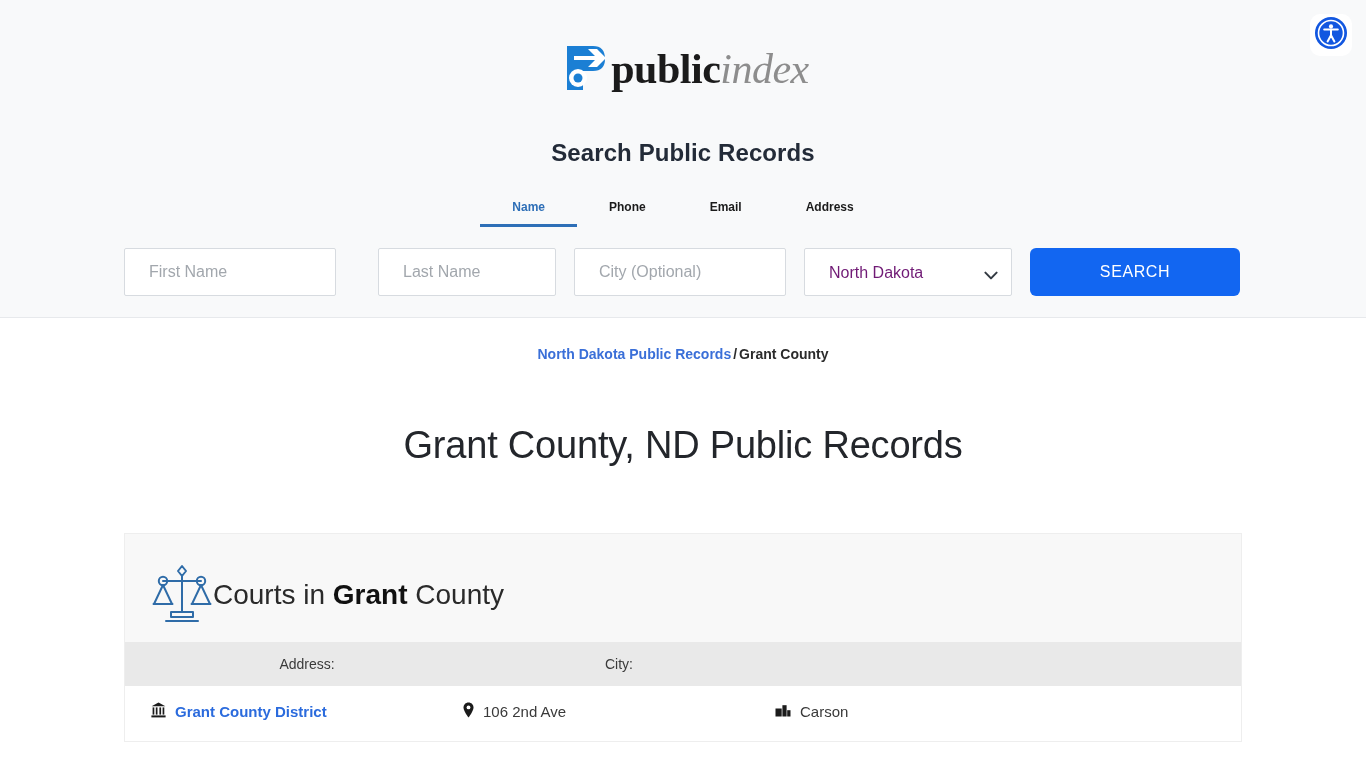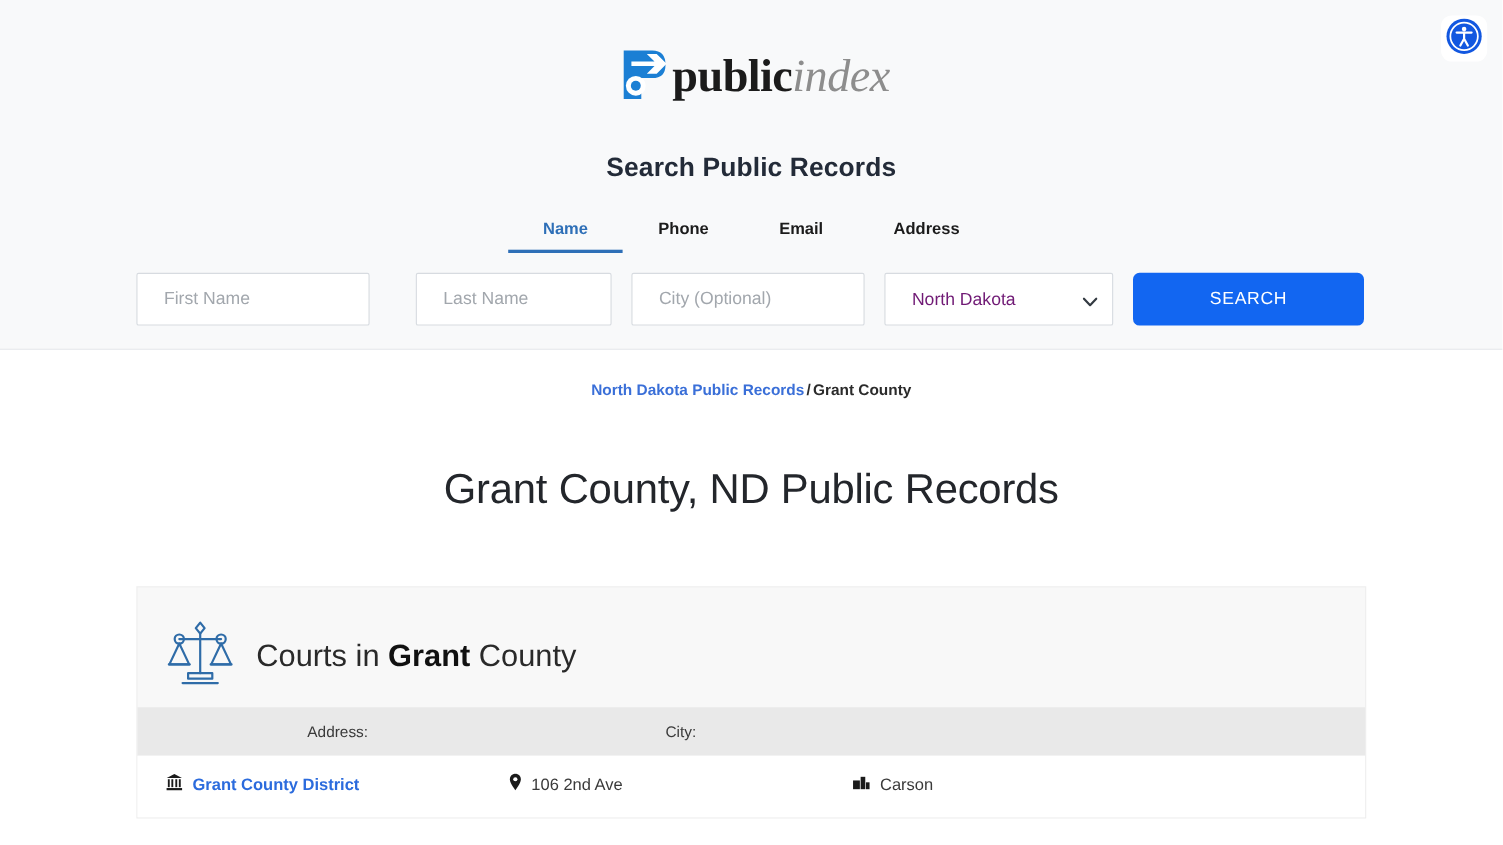--- a/index.html
+++ b/index.html
@@ -77,21 +77,21 @@
 
   .tabs {
     position: absolute;
     top: 196px;
     width: 1366px;
     display: flex;
     justify-content: center;
     gap: 0px;
   }
   .tab {
-    font-size: 15px;
+    font-size: 12px;
     font-weight: 700;
     color: #1b1b1b;
     padding: 4px 32px 10px 32px;
     cursor: pointer;
     border-bottom: 3px solid transparent;
     background: transparent;
     border-top: none; border-left: none; border-right: none;
     font-family: "Liberation Sans", sans-serif;
     text-align: right;
   }
@@ -190,21 +190,20 @@
   }
 
   .panel {
     margin-top: 66px;
     background: #f8f8f8;
     border: 1px solid #eeeeee;
   }
   .panel-head {
     display: flex;
     align-items: center;
-    gap: 20px;
     padding: 26px 26px 12px 26px;
   }
   .panel-title {
     font-size: 28px;
     color: #2a2a2a;
     font-weight: 300;
   }
   .panel-title b { font-weight: 700; color: #111; }
 
   .table-head {

